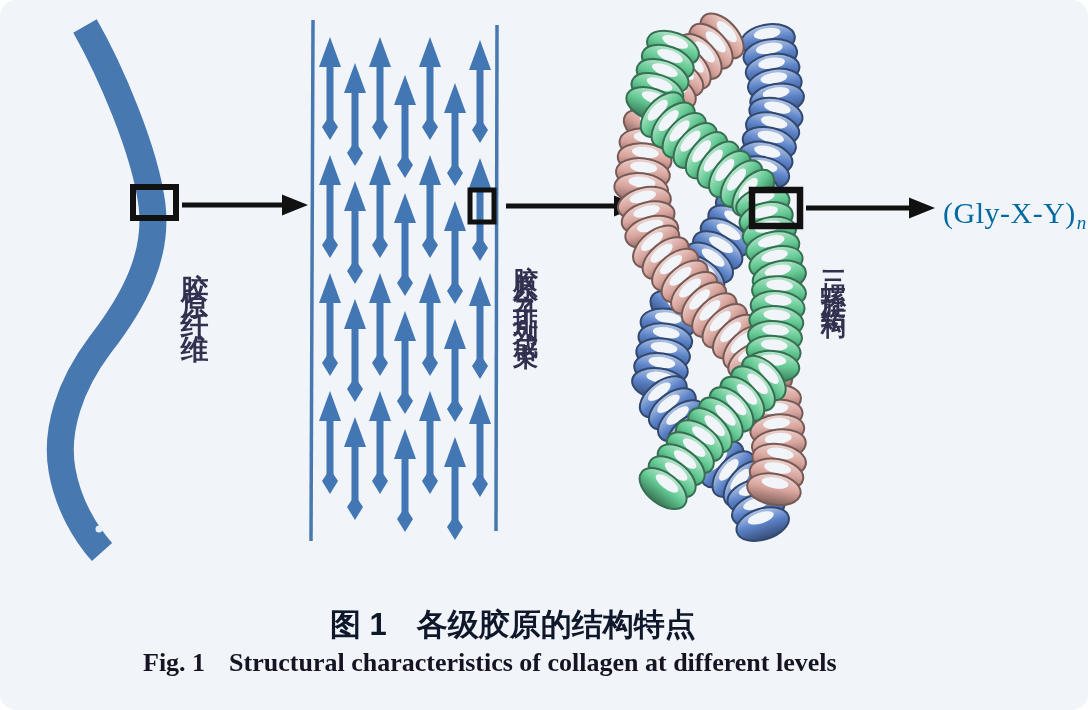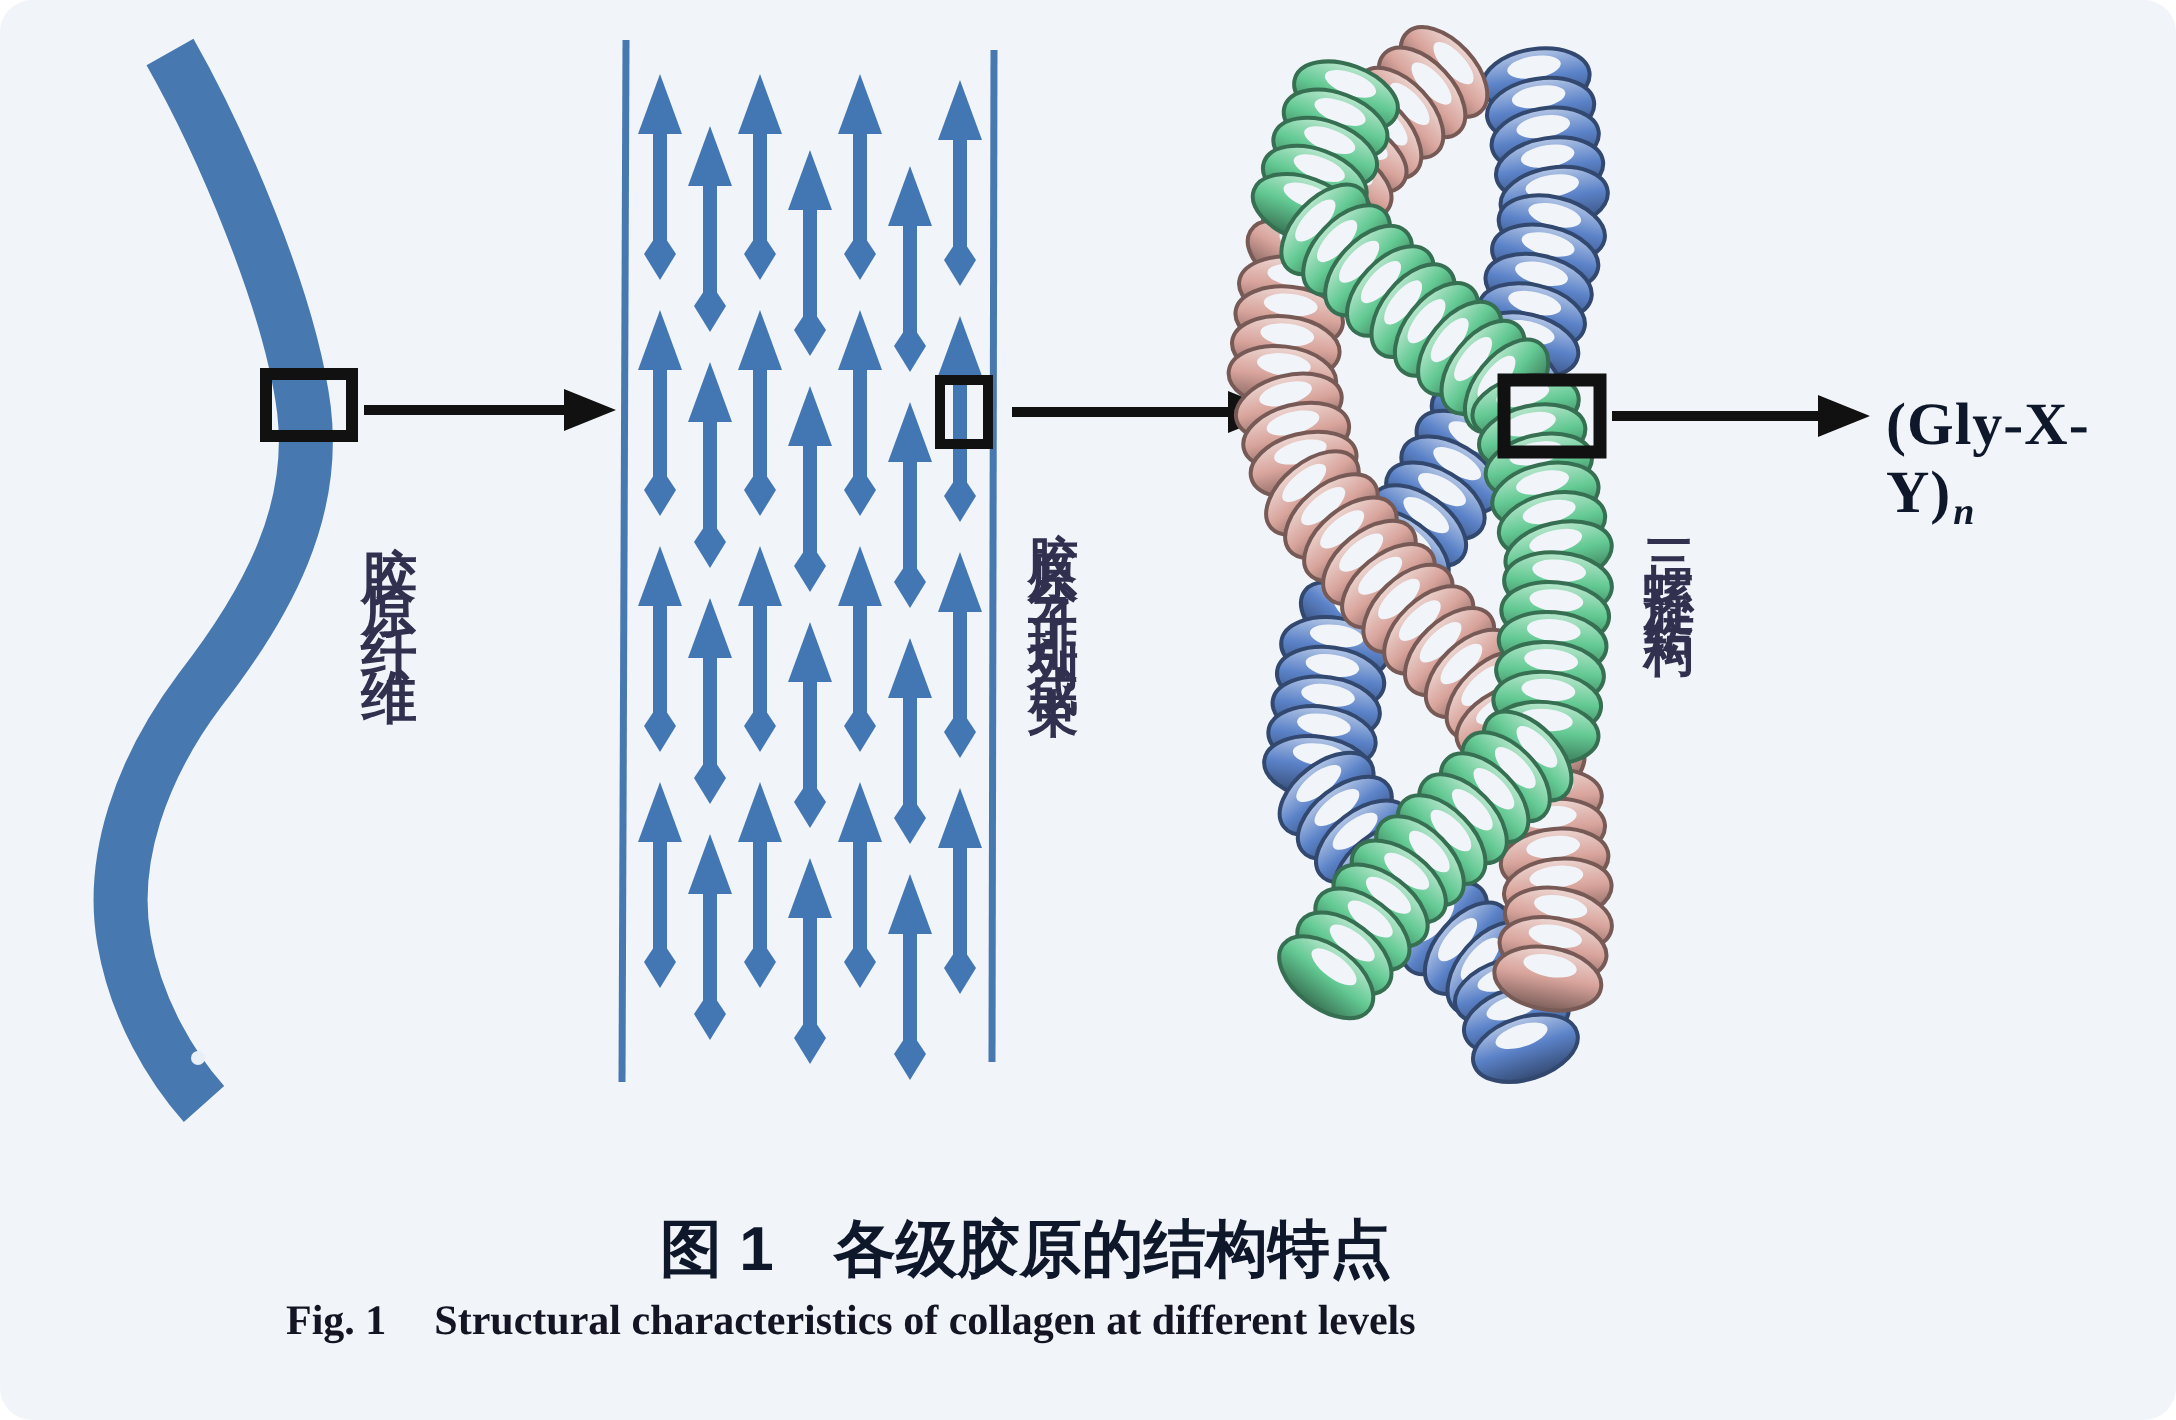--- a/index.html
+++ b/index.html
@@ -19,34 +19,35 @@
     color:#31314f;
     font-weight:600;
     white-space:nowrap;
   }
   .vlabel.fiber{left:175px;top:250px;font-size:28px;letter-spacing:20px;}
   .vlabel.bundle{left:510px;top:246px;font-size:25px;letter-spacing:11px;}
   .vlabel.helix{left:818px;top:250px;font-size:25px;letter-spacing:11px;}
   .formula{
     position:absolute;left:943px;top:196px;
     font-family:"Liberation Serif", serif;
-    font-weight:700;font-size:30px;color:#0f172a;
+    font-weight:400;font-size:30px;color:#0369a1;
     letter-spacing:0.5px;
+    text-align:right;
   }
   .formula .sub{font-style:italic;font-size:19px;vertical-align:-6px;margin-left:1px;}
   .caption-zh{
     position:absolute;left:330px;top:604px;
     font-size:31px;font-weight:700;color:#0f172a;
     white-space:nowrap;
   }
   .caption-zh .cap-text{margin-left:30px;}
   .caption-en{
     position:absolute;left:143px;top:648px;
     font-family:"Liberation Serif", serif;
-    font-size:21px;font-weight:700;color:#141422;
+    font-size:26px;font-weight:700;color:#141422;
     white-space:nowrap;
   }
   .caption-en .cap-text{margin-left:24px;}
 </style>
 </head>
 <body>
 
 <div class="figure">
 
   <svg id="scene" width="1088" height="595" viewBox="0 0 1088 595">

